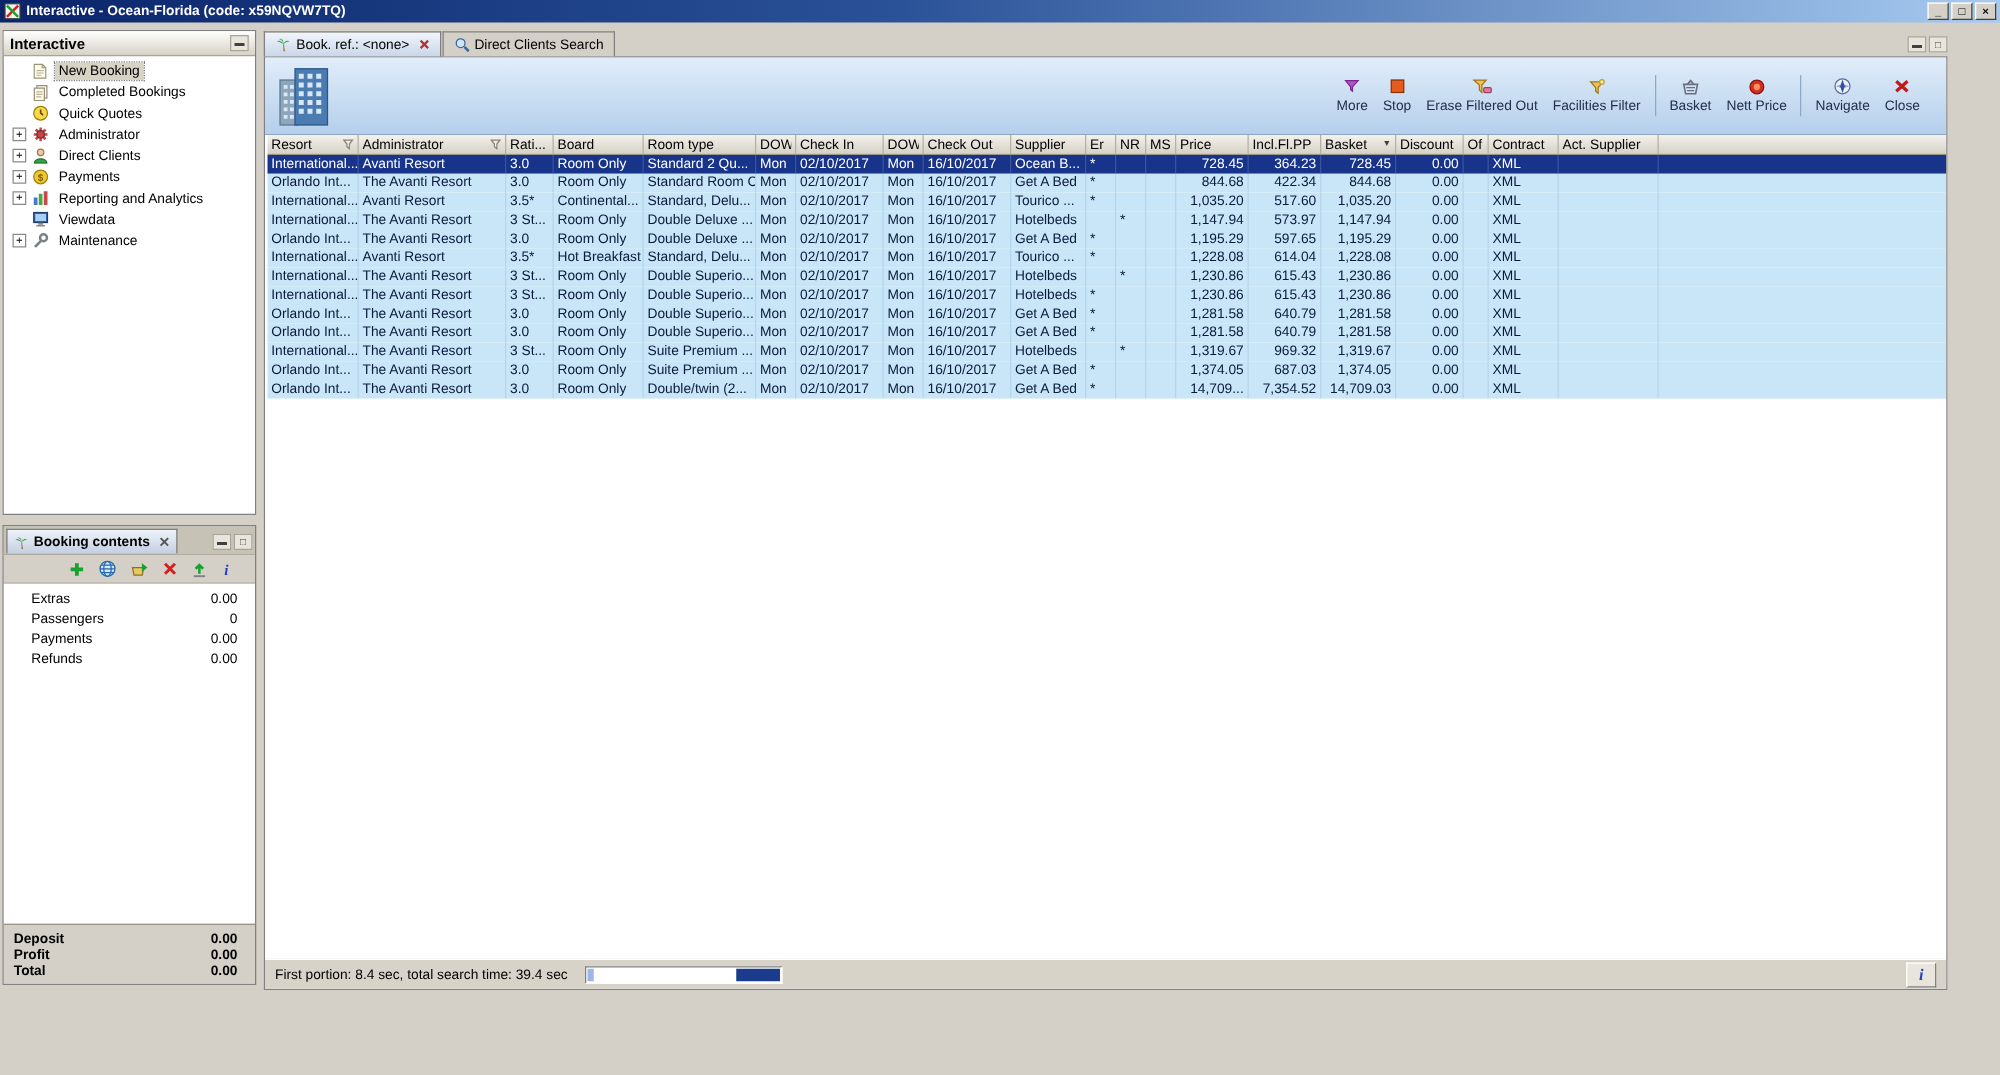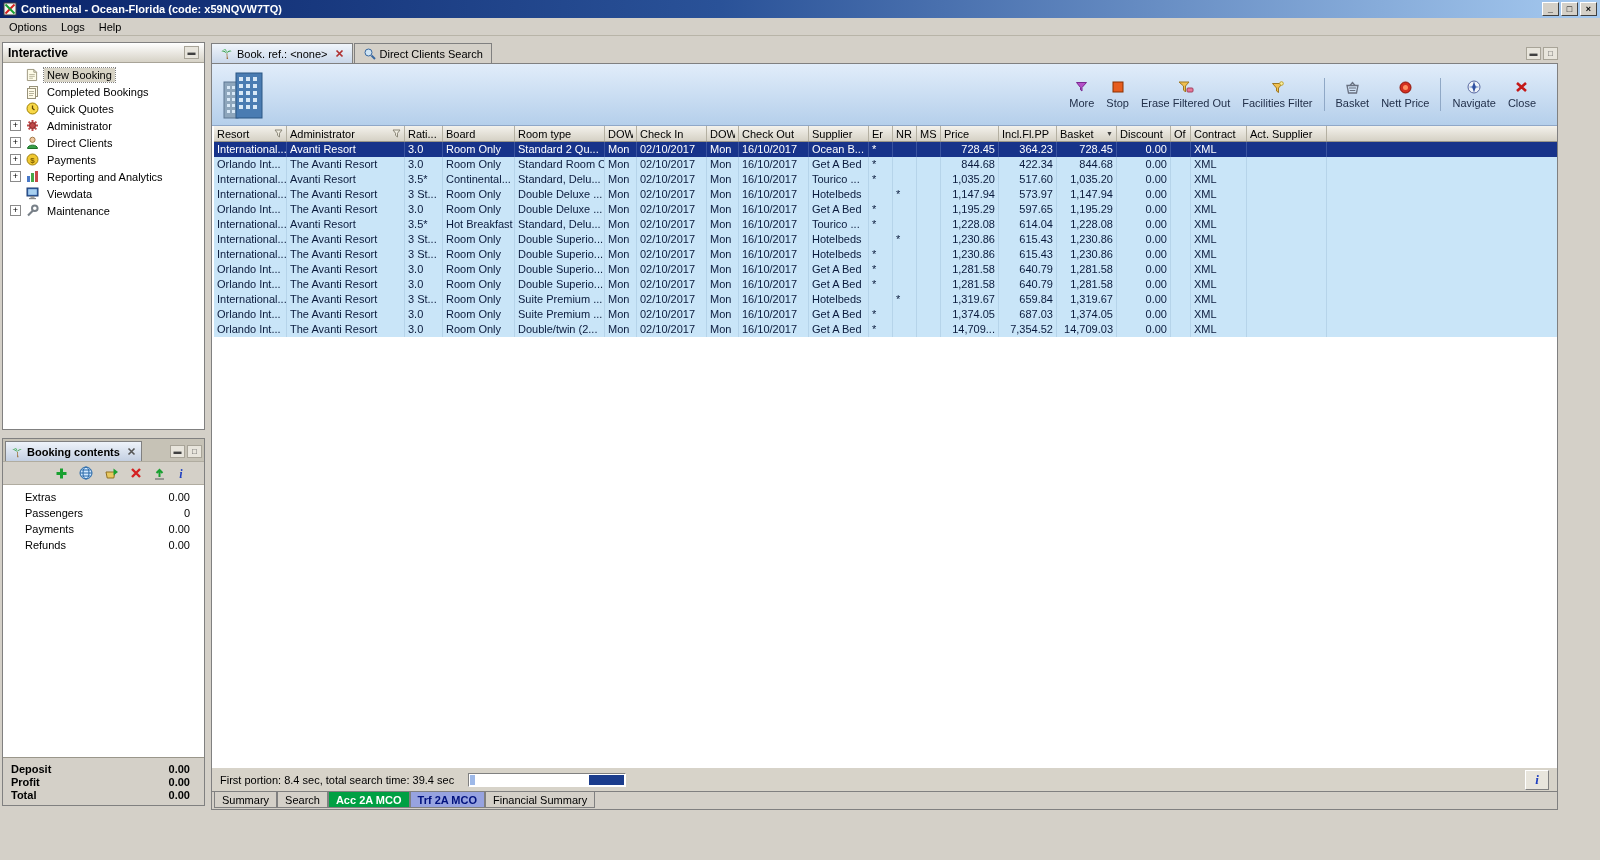--- a/index.html
+++ b/index.html
@@ -127,33 +127,28 @@
 <div class="window">
 
   <div class="titlebar">
     <span class="ic">
         <svg width="14" height="14" viewBox="0 0 14 14">
           <rect x="1" y="1" width="12" height="12" fill="#f4f4f0" stroke="#404040"></rect>
           <path d="M2.5 11.5l9-9" stroke="#d42020" stroke-width="2"></path>
           <path d="M2.5 2.5l9 9" stroke="#18a030" stroke-width="2"></path>
         </svg>
       </span>
-    <span class="title-text">Continental - Ocean-Florida (code: x59NQVW7TQ)</span>
+    <span class="title-text">Interactive - Ocean-Florida (code: x59NQVW7TQ)</span>
     <span class="win-btns">
       <span class="wbtn">_</span>
       <span class="wbtn">□</span>
       <span class="wbtn">×</span>
     </span>
   </div>
 
-  <div class="menubar">
-      <span class="menu-item">Options</span>
-      <span class="menu-item">Logs</span>
-      <span class="menu-item">Help</span>
-    </div>
 
   <div class="content">
 
     <div class="left-col">
       <div class="panel interactive-panel">
         <div class="ip-header">
           <span>Interactive</span>
           <span class="flat-btn">▬</span>
         </div>
         <div class="tree">
@@ -818,21 +813,21 @@
                 <div class="td" style="width: 90px;">Suite Premium ...</div>
                 <div class="td" style="width: 32px;">Mon</div>
                 <div class="td" style="width: 70px;">02/10/2017</div>
                 <div class="td" style="width: 32px;">Mon</div>
                 <div class="td" style="width: 70px;">16/10/2017</div>
                 <div class="td" style="width: 60px;">Hotelbeds</div>
                 <div class="td" style="width: 24px;"></div>
                 <div class="td" style="width: 24px;">*</div>
                 <div class="td" style="width: 24px;"></div>
                 <div class="td right" style="width: 58px;">1,319.67</div>
-                <div class="td right" style="width: 58px;">659.84</div>
+                <div class="td right" style="width: 58px;">969.32</div>
                 <div class="td right" style="width: 60px;">1,319.67</div>
                 <div class="td right" style="width: 54px;">0.00</div>
                 <div class="td" style="width: 20px;"></div>
                 <div class="td" style="width: 56px;">XML</div>
                 <div class="td" style="width: 80px;"></div>
               </div>
               <div class="tr">
                 <div class="td" style="width: 73px;">Orlando Int...</div>
                 <div class="td" style="width: 118px;">The Avanti Resort</div>
                 <div class="td" style="width: 38px;">3.0</div>
@@ -882,26 +877,19 @@
 
         <div class="status-row">
           <span>First portion: 8.4 sec, total search time: 39.4 sec</span>
           <div class="progress">
             <div class="pg-a"></div>
             <div class="pg-b"></div>
           </div>
           <span class="info-btn">i</span>
         </div>
 
-        <div class="bottom-tabs">
-            <span class="btab">Summary</span>
-            <span class="btab">Search</span>
-            <span class="btab" style="background: rgb(0, 160, 67); color: rgb(255, 255, 255); font-weight: bold;">Acc 2A MCO</span>
-            <span class="btab" style="background: rgb(151, 163, 224); color: rgb(0, 17, 126); font-weight: bold;">Trf 2A MCO</span>
-            <span class="btab">Financial Summary</span>
-          </div>
       </div>
     </div>
 
   </div>
 
 
 </div>
 
 </body></html>

